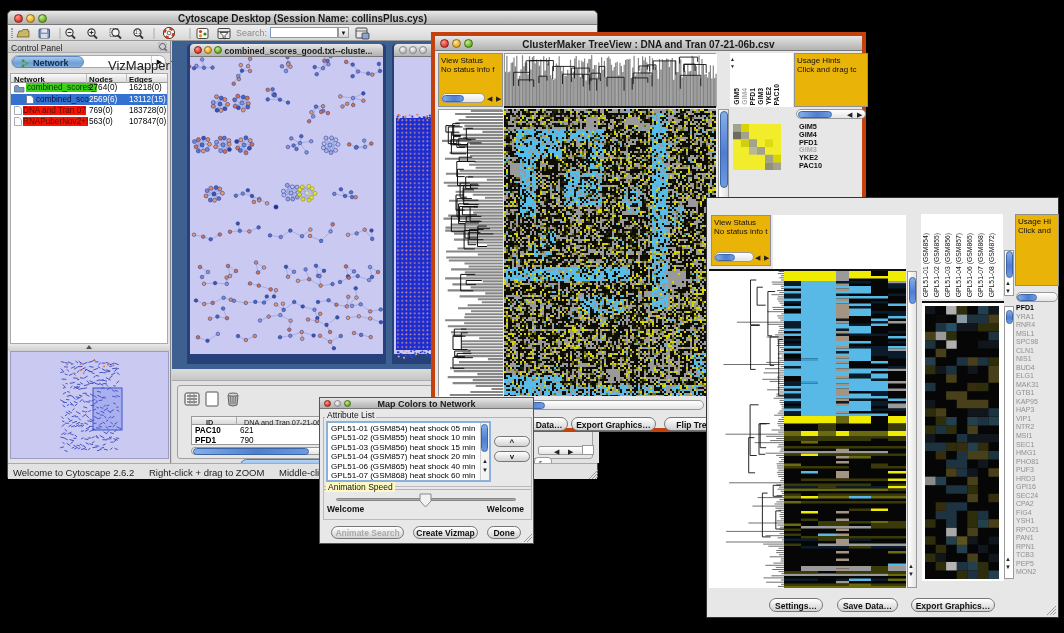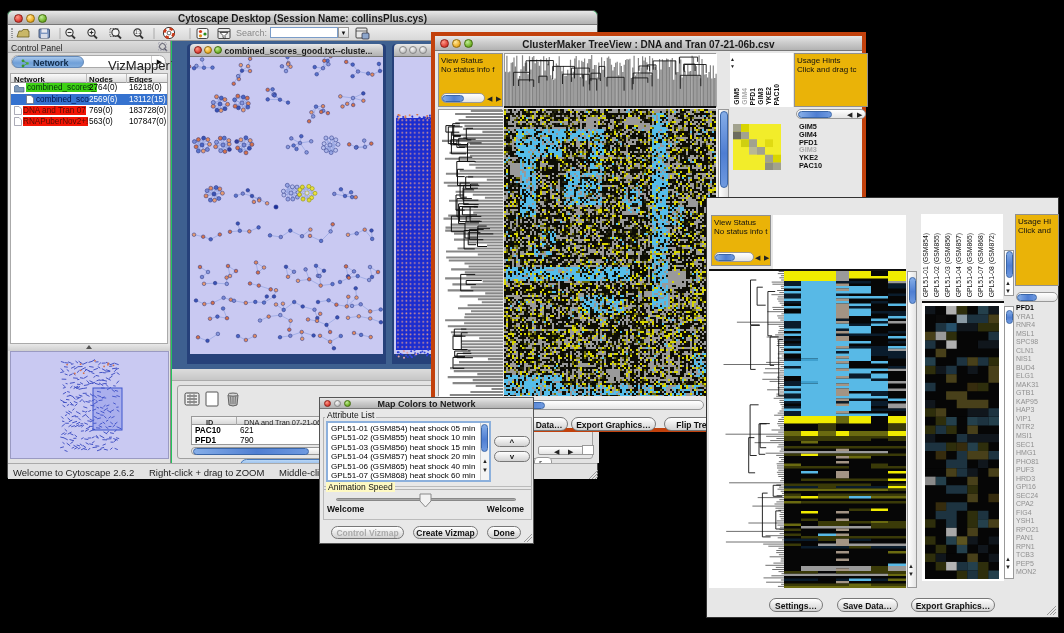--- a/index.html
+++ b/index.html
@@ -15,21 +15,21 @@
 .panel{position:absolute;background:#eab308;border:1px solid #909090}
 .sbtrack{position:absolute;background:linear-gradient(#fff,#e4e4e4);border:1px solid #999;border-radius:6px}
 .sbthumb{position:absolute;background:linear-gradient(90deg,#86aee8,#4f7ed2 55%,#6f9ae0);border:1px solid #3a66a8;border-radius:5px}
 .sbthumbv{position:absolute;background:linear-gradient(#86aee8,#4f7ed2 55%,#6f9ae0);border:1px solid #3a66a8;border-radius:5px}
 .arr{position:absolute;font-size:7px;color:#222;line-height:7px}
 .vlab{position:absolute;writing-mode:vertical-rl;transform:rotate(180deg);font-size:6.8px;color:#111;letter-spacing:0;white-space:nowrap}
 svg{display:block}
 </style></head>
 <body>
 
-<div class="abs" style="left:7px;top:10px;width:591px;height:468px;background:#22c55e;border:1px solid #4a4a4a;border-radius:5px 5px 0 0;z-index:1">
+<div class="abs" style="left:7px;top:10px;width:591px;height:468px;background:#bef264;border:1px solid #4a4a4a;border-radius:5px 5px 0 0;z-index:1">
 
   <div class="abs tbar" style="left:0;top:0;width:100%;height:14px;border-radius:5px 5px 0 0">
     <div class="light lr" style="left:6px;top:2.5px"></div>
     <div class="light ly" style="left:18px;top:2.5px"></div>
     <div class="light lg" style="left:30px;top:2.5px"></div>
     <div class="ttl" style="top:2px;font-size:10px">Cytoscape Desktop (Session Name: collinsPlus.cys)</div>
   </div>
 
   <div class="abs" style="left:0;top:14px;width:100%;height:16px;background:linear-gradient(#efefef,#d8d8d8);border-bottom:1px solid #999">
     <div class="abs" style="left:3px;top:3px;width:2px;height:10px;border-left:1px dotted #999;border-right:1px dotted #999"></div>
@@ -1259,21 +1259,21 @@
 
   <div style="position:absolute;left:6px;top:84px;font-size:8.5px;color:#111;background:#fef9c3;padding:0 2px;z-index:2">Animation Speed</div>
   <div class="abs" style="left:3px;top:88px;width:209px;height:34px;border:1px solid #bbb"></div>
   <div class="abs" style="left:16px;top:100px;width:180px;height:3px;background:#a8a8a8;border-radius:2px;border:0.5px solid #888"></div>
   <svg class="abs" style="left:99px;top:95px" width="13" height="15">
       <path d="M1 1 L12 1 L12 8 L6.5 14 L1 8 Z" fill="linear-gradient(#fff,#ddd)" stroke="#888" stroke-width="1" fill-opacity="1" style="fill:#f2f2f2"></path>
     </svg>
   <div style="position:absolute;left:7px;top:106px;font-size:8.5px;font-weight:bold;color:#111">Welcome</div>
   <div style="position:absolute;right:9px;top:106px;font-size:8.5px;font-weight:bold;color:#111">Welcome</div>
 
-  <div class="btn" style="left:11px;top:128px;width:73px;height:13px;line-height:13px;color:#aaa">Control Vizmap</div>
+  <div class="btn" style="left:11px;top:128px;width:73px;height:13px;line-height:13px;color:#aaa">Animate Search</div>
   <div class="btn" style="left:93px;top:128px;width:65px;height:13px;line-height:13px">Create Vizmap</div>
   <div class="btn" style="left:167px;top:128px;width:34px;height:13px;line-height:13px">Done</div>
   <svg class="abs" style="right:1px;bottom:1px" width="8" height="8">
       <g stroke="#999" stroke-width="1">
         <line x1="0" y1="8" x2="8" y2="0"></line>
         <line x1="3" y1="8" x2="8" y2="3"></line>
       </g>
     </svg>
 </div>
 

